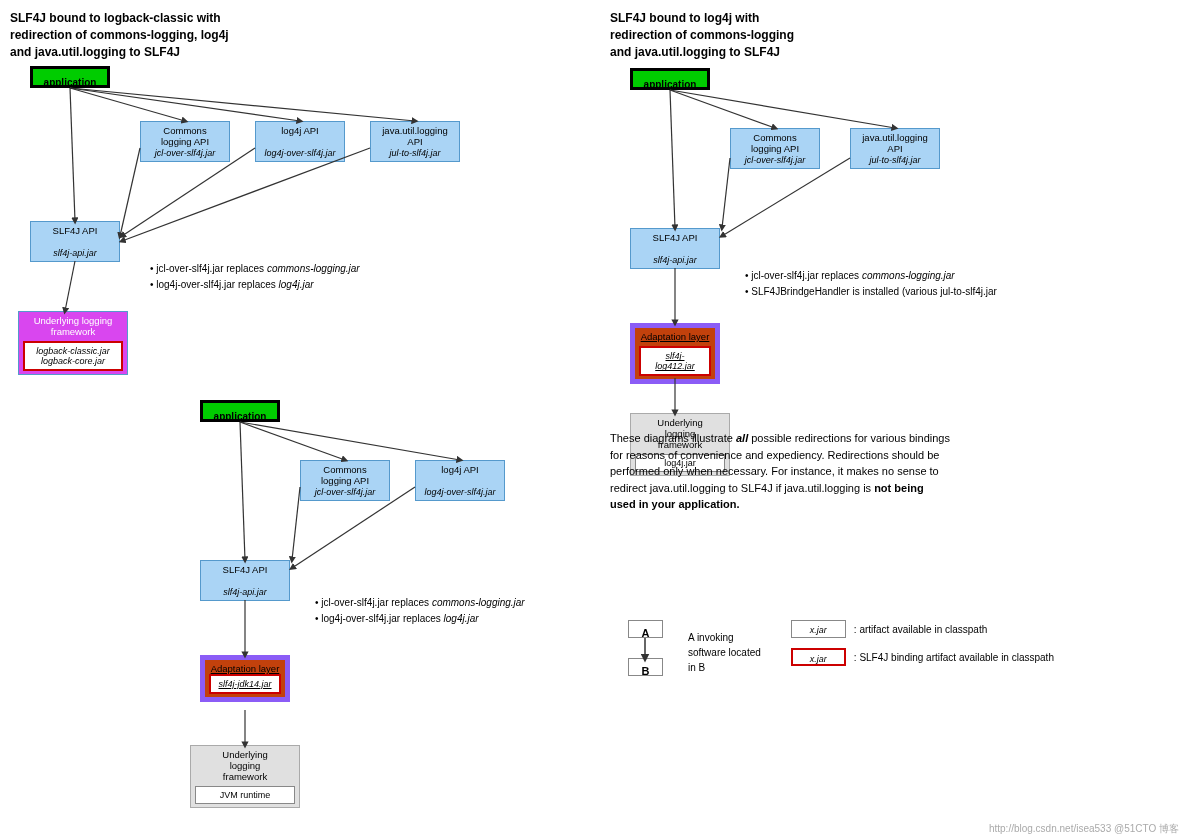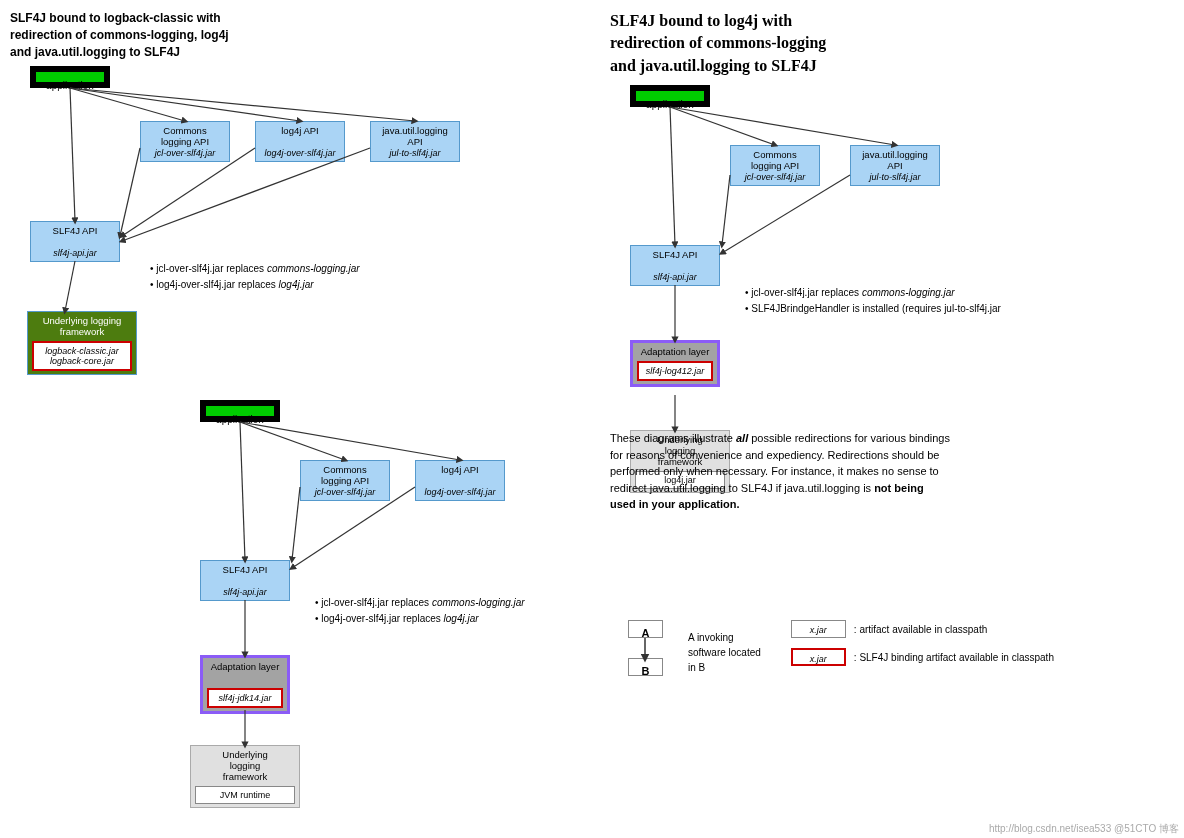--- a/index.html
+++ b/index.html
@@ -32,32 +32,34 @@
     
     .box {
       border: 1px solid #888;
       padding: 3px 5px;
       text-align: center;
       position: absolute;
       font-size: 10px;
     }
     .box-green {
       background: #00cc00;
-      border: 6px solid #000000;
-      color: #000;
+      border: 3px solid #000000;
+      color: #000;
+      font-weight: bold;
     }
     .box-blue {
       background: #aad4f5;
       border: 1px solid #5599cc;
       color: #000;
     }
     .box-teal {
-      background: #a3a3a3;
-      border: 3px solid #8b5cf6;
-      color: #000;
+      background: #c2410c;
+      border: 5px solid #8b5cf6;
+      color: #000;
+      text-decoration: underline;
     }
     .box-gray {
       background: #e0e0e0;
       border: 1px solid #aaa;
       color: #000;
     }
     .box-white-red {
       background: #fff;
       border: 2px solid #cc0000;
       color: #000;
@@ -145,21 +147,21 @@
       </div>
 
       <div class="box box-blue" style="left:360px; top:55px; width:90px; padding:3px 4px; font-size:9.5px; text-align:center;">
         java.util.logging<br>API<br><span class="jar-label">jul-to-slf4j.jar</span>
       </div>
 
       <div class="box box-blue" style="left:20px; top:155px; width:90px; padding:3px 4px; font-size:9.5px; text-align:center;">
         SLF4J API<br><br><span class="jar-label">slf4j-api.jar</span>
       </div>
 
-      <div class="box box-blue" style="left:17px; top:245px; width:110px; padding:3px 4px; font-size:9.5px; text-align:center; background:#4d7c0f; color:#fff;">
+      <div class="box box-blue" style="left:8px; top:245px; width:110px; padding:3px 4px; font-size:9.5px; text-align:center; background:#d946ef; color:#fff;">
         Underlying logging<br>framework<br>
         <div class="box box-white-red" style="position:relative; margin-top:4px; left:0; top:0; width:100%; font-size:9px; color:#000;">
           logback-classic.jar<br>logback-core.jar
         </div>
       </div>
 
       <div style="position:absolute; left:140px; top:195px; font-size:10px; line-height:1.6;">
         <div>• jcl-over-slf4j.jar replaces <span class="italic">commons-logging.jar</span></div>
         <div>• log4j-over-slf4j.jar replaces <span class="italic">log4j.jar</span></div>
       </div>
@@ -208,21 +210,21 @@
         SLF4J API<br><br><span class="jar-label">slf4j-api.jar</span>
       </div>
 
       <div style="position:absolute; left:145px; top:195px; font-size:10px; line-height:1.6;">
         <div>• jcl-over-slf4j.jar replaces <span class="italic">commons-logging.jar</span></div>
         <div>• log4j-over-slf4j.jar replaces <span class="italic">log4j.jar</span></div>
       </div>
 
       <div class="box box-teal" style="left:30px; top:255px; width:90px; padding:3px 4px; font-size:9.5px; text-align:center;">
         Adaptation layer<br>
-        <div class="box box-white-red" style="position:relative; margin-top:16px; left:0; top:0; width:100%; font-size:9px; color:#000;">
+        <div class="box box-white-red" style="position:relative; margin-top:0; left:0; top:0; width:100%; font-size:9px; color:#000;">
           slf4j-jdk14.jar
         </div>
       </div>
 
       <div class="box box-gray" style="left:20px; top:345px; width:110px; padding:3px 4px; font-size:9.5px; text-align:center;">
         Underlying<br>logging<br>framework<br>
         <div class="box box-white" style="position:relative; margin-top:4px; left:0; top:0; width:100%; font-size:9px; color:#000;">
           JVM runtime
         </div>
       </div>
@@ -245,21 +247,21 @@
         <line x1="245" y1="87" x2="122" y2="168" stroke="#333" stroke-width="1.2" marker-end="url(#arr2)"></line>
 
         <line x1="75" y1="200" x2="75" y2="255" stroke="#333" stroke-width="1.2" marker-end="url(#arr2)"></line>
 
         <line x1="75" y1="310" x2="75" y2="345" stroke="#333" stroke-width="1.2" marker-end="url(#arr2)"></line>
       </svg>
     </div>
   </div>
 
   <div style="position:absolute; left:610px; top:10px; width:540px;">
-    <div class="diagram-title" style="font-size:16px; font-weight:bold; line-height:1.4; font-family:Liberation Serif, serif;">
+    <div class="diagram-title" style="font-size:12px; font-weight:bold; line-height:1.4; ">
       SLF4J bound to log4j with<br>
       redirection of commons-logging<br>
       and java.util.logging to SLF4J
     </div>
     <div id="diag3" style="position:relative; width:540px; height:400px;">
 
       <div class="box box-green" style="left:20px; top:0; width:80px; height:22px; line-height:22px; font-size:10px;">application</div>
 
       <div class="box box-blue" style="left:120px; top:60px; width:90px; padding:3px 4px; font-size:9.5px; text-align:center;">
         Commons<br>logging API<br><span class="jar-label">jcl-over-slf4j.jar</span>
@@ -268,21 +270,21 @@
       <div class="box box-blue" style="left:240px; top:60px; width:90px; padding:3px 4px; font-size:9.5px; text-align:center;">
         java.util.logging<br>API<br><span class="jar-label">jul-to-slf4j.jar</span>
       </div>
 
       <div class="box box-blue" style="left:20px; top:160px; width:90px; padding:3px 4px; font-size:9.5px; text-align:center;">
         SLF4J API<br><br><span class="jar-label">slf4j-api.jar</span>
       </div>
 
       <div style="position:absolute; left:135px; top:200px; font-size:10px; line-height:1.6; max-width:300px;">
         <div>• jcl-over-slf4j.jar replaces <span class="italic">commons-logging.jar</span></div>
-        <div>• SLF4JBrindgeHandler is installed (requires jul-to-slf4j.jar</div>
+        <div>• SLF4JBrindgeHandler is installed (various jul-to-slf4j.jar</div>
       </div>
 
       <div class="box box-teal" style="left:20px; top:255px; width:90px; padding:3px 4px; font-size:9.5px; text-align:center;">
         Adaptation layer<br>
         <div class="box box-white-red" style="position:relative; margin-top:4px; left:0; top:0; width:100%; font-size:9px; color:#000;">
           slf4j-log412.jar
         </div>
       </div>
 
       <div class="box box-gray" style="left:20px; top:345px; width:100px; padding:3px 4px; font-size:9.5px; text-align:center;">

